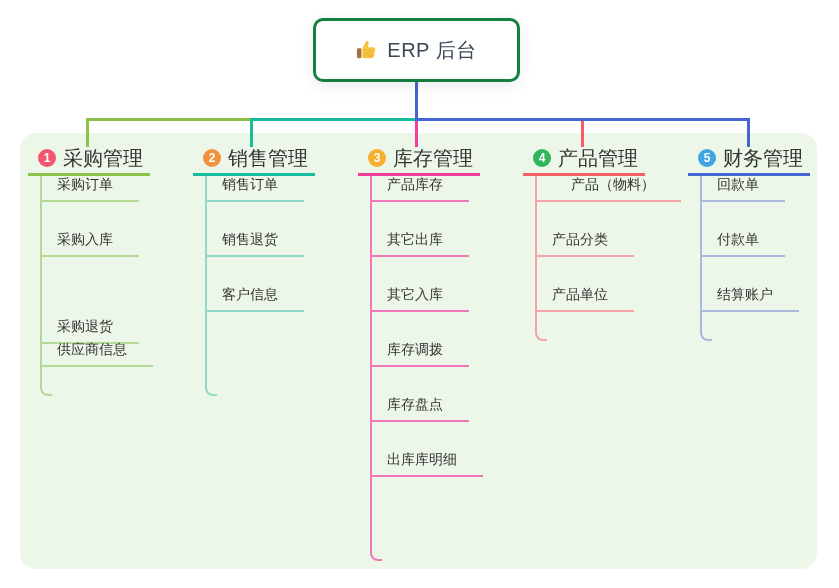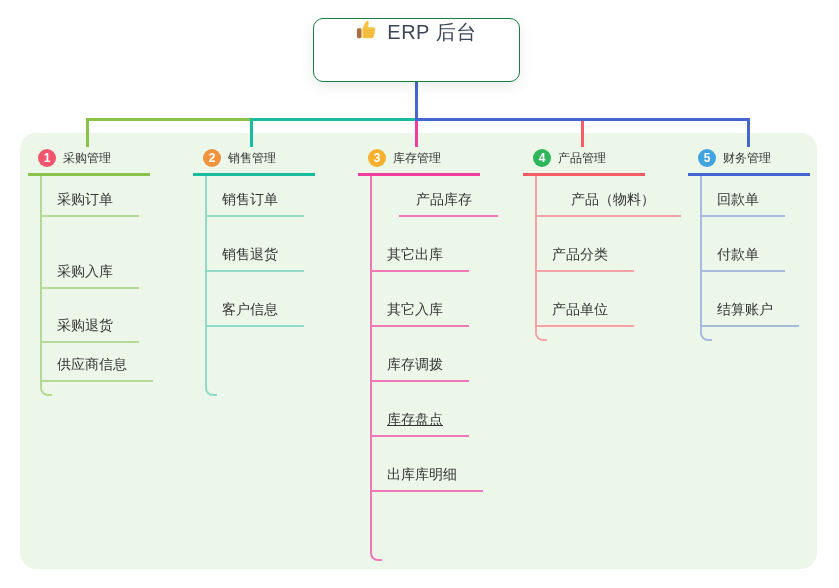--- a/index.html
+++ b/index.html
@@ -19,24 +19,24 @@
     border-radius: 16px;
     z-index: 0;
   }
 
   
   .root-card {
     position: absolute;
     left: 313px; top: 18px;
     width: 207px; height: 64px;
     background: #ffffff;
-    border: 1px solid #15803d;
+    border: 3px solid #15803d;
     border-radius: 10px;
     box-shadow: 0 4px 14px rgba(60,70,90,.10);
-    display: flex; align-items: flex-start; justify-content: center;
+    display: flex; align-items: center; justify-content: center;
     gap: 9px;
     z-index: 3;
   }
   .root-title {
     font-size: 20px;
     font-weight: 500;
     color: #3b4656;
     letter-spacing: .5px;
   }
 
@@ -59,38 +59,38 @@
   }
   .badge {
     width: 18px; height: 18px;
     border-radius: 50%;
     color: #fff;
     font-size: 12px; font-weight: bold;
     line-height: 18px; text-align: center;
     flex: 0 0 18px;
   }
   .blabel {
-    font-size: 12px;
+    font-size: 20px;
     font-weight: 500;
     color: #333333;
     white-space: nowrap;
   }
   .spine {
     position: absolute;
     left: 12px; top: 33px;
     width: 12px;
     border-left: 2px solid #ccc;
     border-bottom: 2px solid #ccc;
     border-bottom-left-radius: 8px;
   }
   .crow {
     height: 55px;
     margin-left: 12px;
     display: flex;
-    align-items: center;
+    align-items: flex-start;
   }
   .clabel {
     display: inline-block;
     font-size: 14px;
     color: #333333;
     white-space: nowrap;
     padding: 0 26px 6px 17px;
     border-bottom: 2px solid #ccc;
   }
 </style>
@@ -125,21 +125,21 @@
 <div class="branch" style="left:28px">
   <div class="bhead" style="border-bottom-color: rgb(139, 195, 74);">
     <span class="badge" style="background: rgb(242, 86, 110);">1</span>
     <span class="blabel">采购管理</span>
   </div>
   <div class="spine" style="height: 220px; border-color: rgb(179, 217, 148);"></div>
   <div class="crow">
     <span class="clabel" style="border-bottom-color: rgb(179, 217, 148);">采购订单</span>
   </div>
   <div class="crow">
-    <span class="clabel" style="border-bottom-color: rgb(179, 217, 148); margin-top: 35px;">采购入库</span>
+    <span class="clabel" style="border-bottom-color: rgb(179, 217, 148);">采购入库</span>
   </div>
   <div class="crow">
     <span class="clabel" style="border-bottom-color: rgb(179, 217, 148); margin-top: 32px;">采购退货</span>
   </div>
   <div class="crow">
     <span class="clabel" style="border-bottom-color: rgb(179, 217, 148);">供应商信息</span>
   </div>
 </div>
 
 <div class="branch" style="left:193px">
@@ -159,33 +159,33 @@
   </div>
 </div>
 
 <div class="branch" style="left:358px">
   <div class="bhead" style="border-bottom-color: rgb(239, 62, 155);">
     <span class="badge" style="background: rgb(247, 176, 46);">3</span>
     <span class="blabel">库存管理</span>
   </div>
   <div class="spine" style="height: 385px; border-color: rgb(240, 120, 183);"></div>
   <div class="crow">
-    <span class="clabel" style="border-bottom-color: rgb(240, 120, 183); margin-left: 29px;">产品库存</span>
+    <span class="clabel" style="border-bottom-color: rgb(240, 120, 183);">产品库存</span>
   </div>
   <div class="crow">
     <span class="clabel" style="border-bottom-color: rgb(240, 120, 183);">其它出库</span>
   </div>
   <div class="crow">
     <span class="clabel" style="border-bottom-color: rgb(240, 120, 183);">其它入库</span>
   </div>
   <div class="crow">
     <span class="clabel" style="border-bottom-color: rgb(240, 120, 183);">库存调拨</span>
   </div>
   <div class="crow">
-    <span class="clabel" style="border-bottom-color: rgb(240, 120, 183); text-decoration: underline;">库存盘点</span>
+    <span class="clabel" style="border-bottom-color: rgb(240, 120, 183);">库存盘点</span>
   </div>
   <div class="crow">
     <span class="clabel" style="border-bottom-color: rgb(240, 120, 183);">出库库明细</span>
   </div>
 </div>
 
 <div class="branch" style="left:523px">
   <div class="bhead" style="border-bottom-color: rgb(247, 93, 102);">
     <span class="badge" style="background: rgb(47, 182, 90);">4</span>
     <span class="blabel">产品管理</span>

